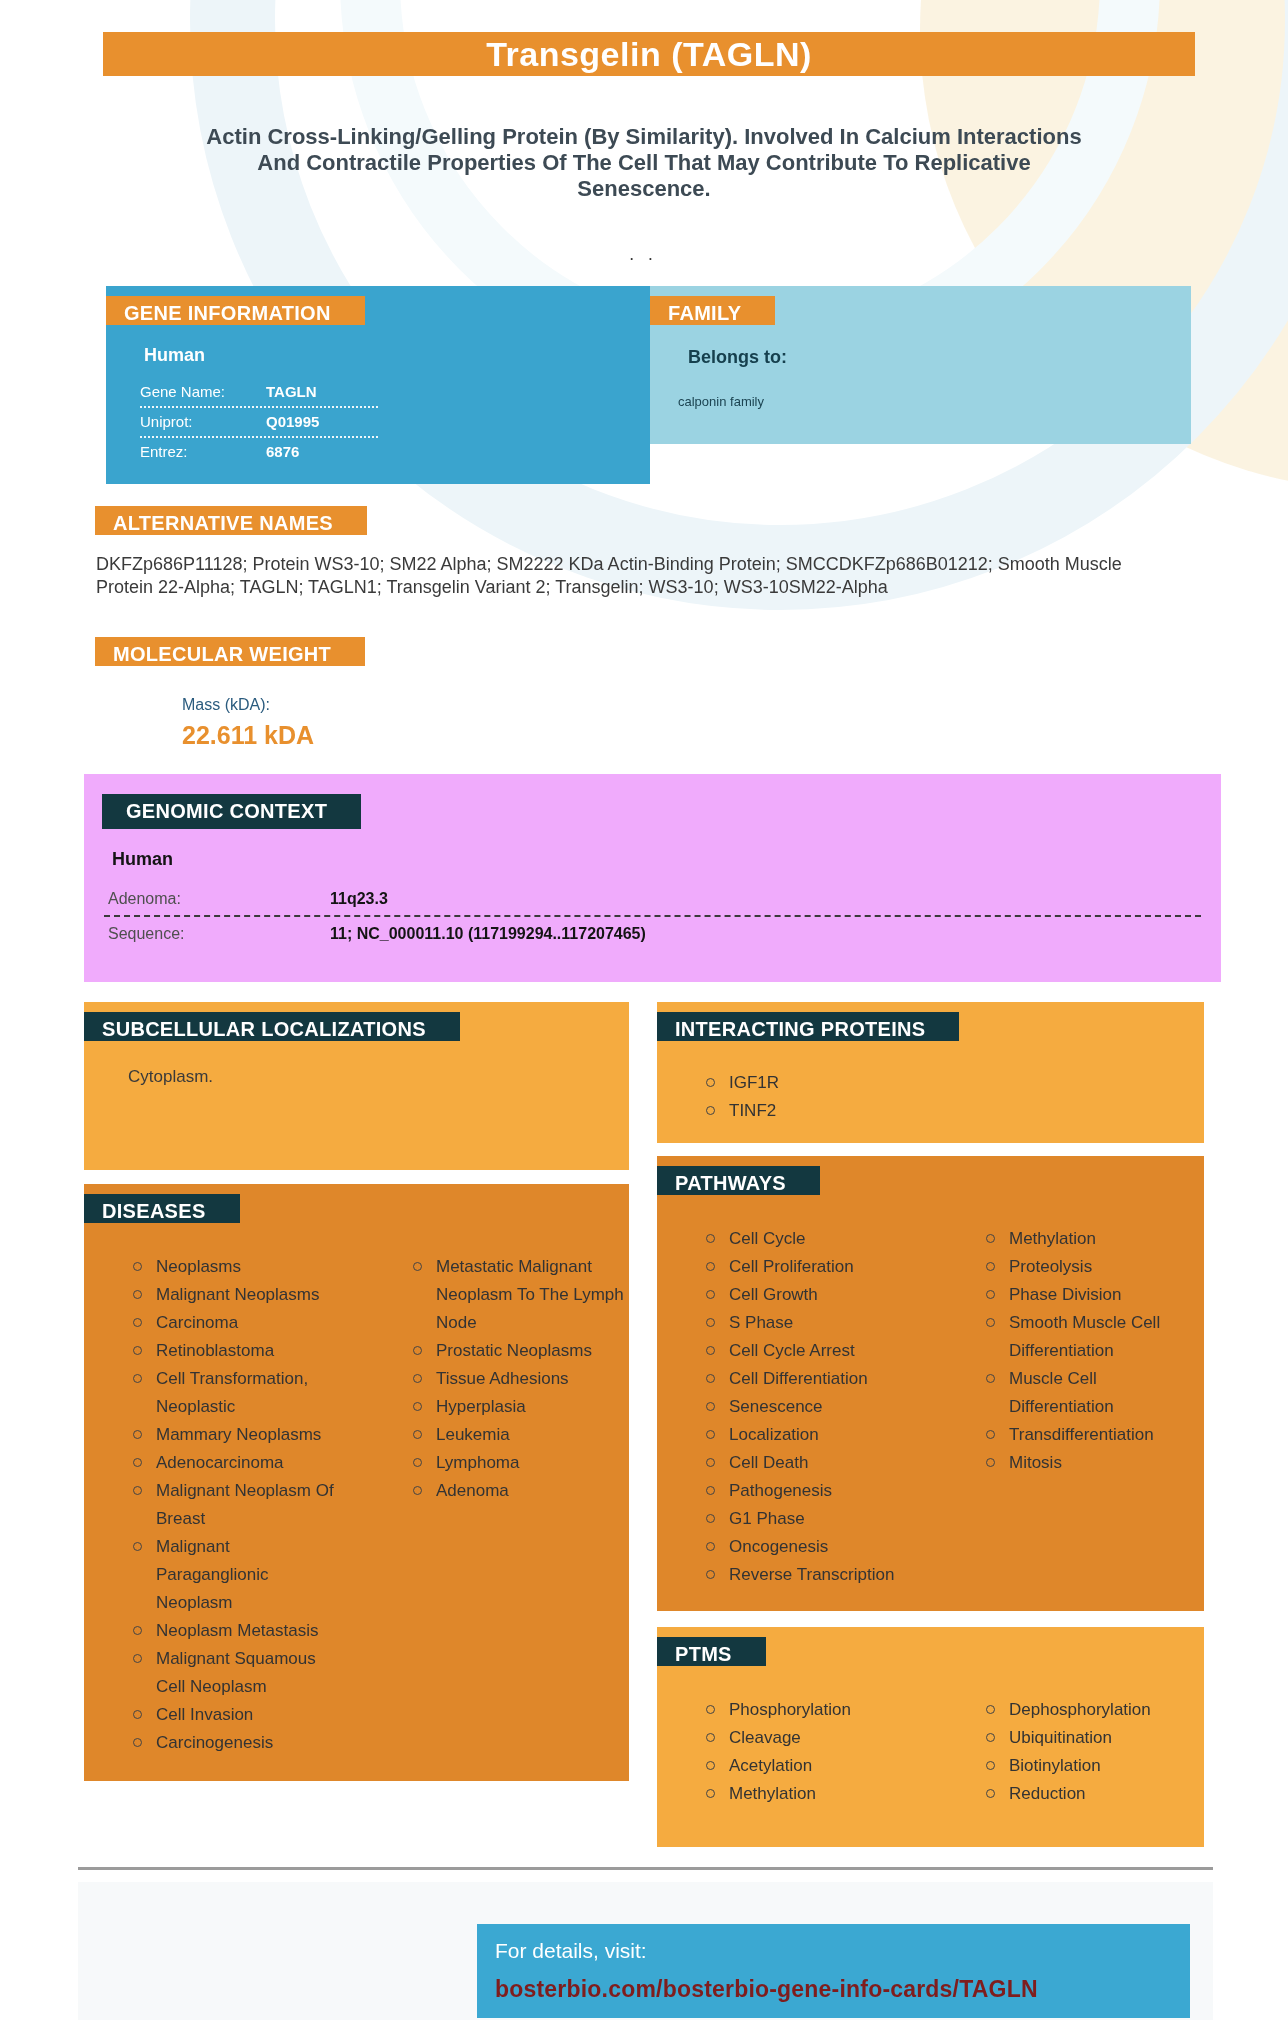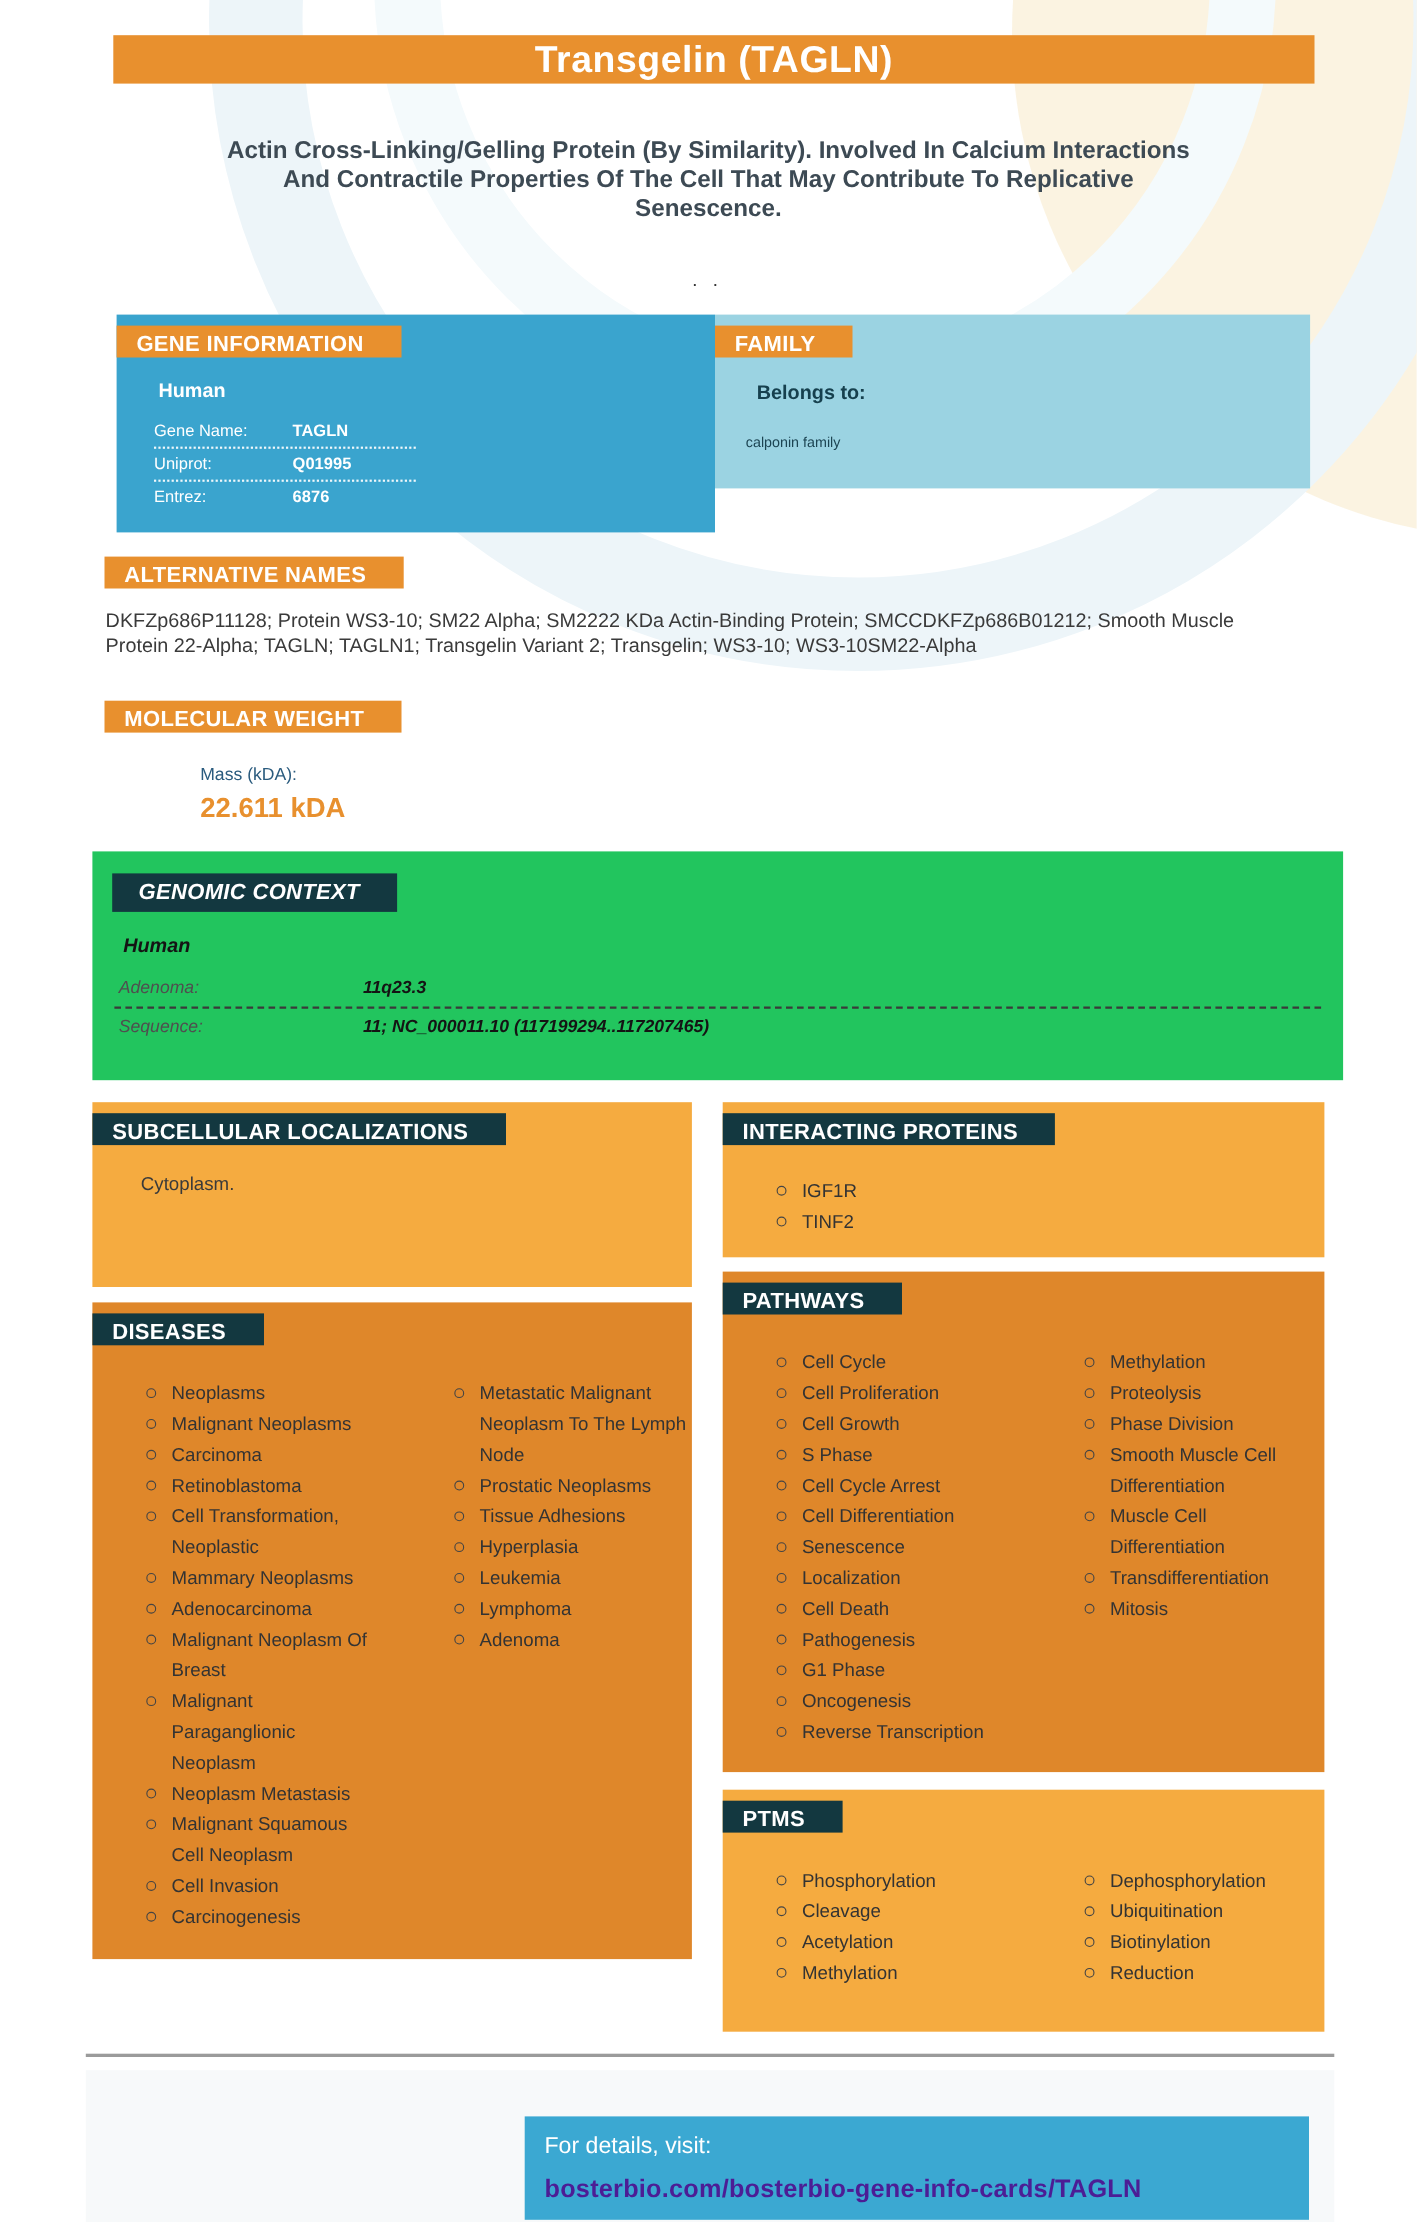--- a/index.html
+++ b/index.html
@@ -40,21 +40,21 @@
   .family-value { margin:26px 0 0 28px; font-size:13px; color:#1C4452; }
 
   
   .alt-band { margin:22px 0 0 95px; }
   .alt-text { margin:18px 0 0 96px; width:1070px; font-size:18px; line-height:23px; color:#3A3A3A; }
   .mw-band { margin:38px 0 0 95px; }
   .mass-label { margin:30px 0 0 182px; font-size:16px; color:#2A5B7E; }
   .mass-value { margin:7px 0 0 182px; font-size:25px; font-weight:bold; color:#E8902E; }
 
   
-  .genomic { margin:24px 67px 0 84px; background:#22c55e; padding:20px 0 32px 0;font-style:italic; }
+  .genomic { margin:24px 67px 0 84px; background:#f0abfc; padding:20px 0 32px 0; }
   .genomic .band { margin-left:18px; padding:6px 34px 6px 24px; }
   .gc-species { margin:20px 0 0 28px; font-size:18px; font-weight:bold; color:#141414; }
   .gc-table { margin:12px 20px 0 20px; }
   .gc-row { display:flex; padding:8px 0 7px 4px; font-size:16px; }
   .gc-row.sep { border-bottom:2px dashed #3A3A3A; }
   .gc-label { width:222px; color:#4F4F4F; }
   .gc-value { font-weight:bold; color:#141414; }
 
   
   .grid { display:flex; margin:20px 84px 0 84px; gap:28px; align-items:flex-start; }
@@ -79,21 +79,21 @@
   .c2 .blist li { width:192px; }
   .single .blist { margin:28px 0 0 46px; }
   .single .blist li { width:420px; }
   .blist li::before { content:""; position:absolute; left:3px; top:9px; width:7px; height:7px; border:1.5px solid #444; border-radius:50%; background:transparent; }
 
   
   .divider { margin:20px 75px 0 78px; border-top:3px solid #9B9B9B; }
   .footer { position:relative; margin:12px 75px 0 78px; height:160px; background:#F7F9FA; }
   .footer-blue { position:absolute; left:399px; top:42px; width:713px; height:94px; background:#3BA8D2; box-sizing:border-box; padding:15px 0 0 18px; }
   .f-line1 { color:#fff; font-size:21px; }
-  .f-url { margin-top:13px; color:#4c1d95; font-size:23px; font-weight:bold; letter-spacing:.2px; }
+  .f-url { margin-top:13px; color:#7f1d1d; font-size:23px; font-weight:bold; letter-spacing:.2px; }
 </style>
 </head>
 <body>
 
 <div class="page">
   <div class="watermark">
     <div class="wm-cream"></div>
     <div class="wm-ring"></div>
     <div class="wm-ring2"></div>
   </div>

